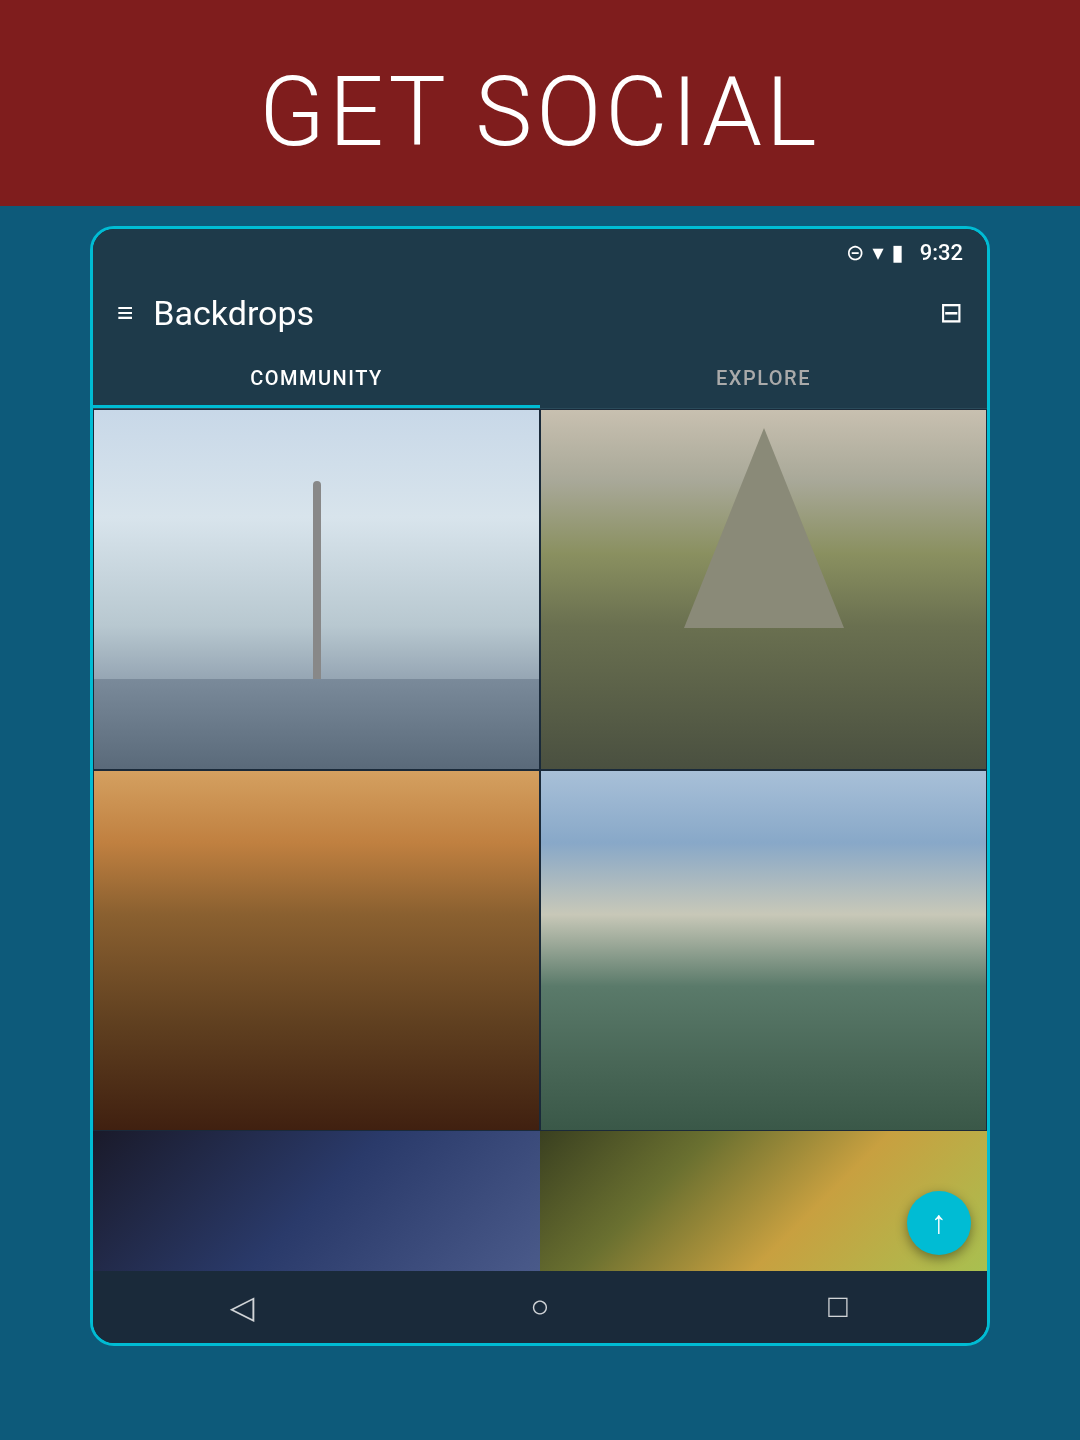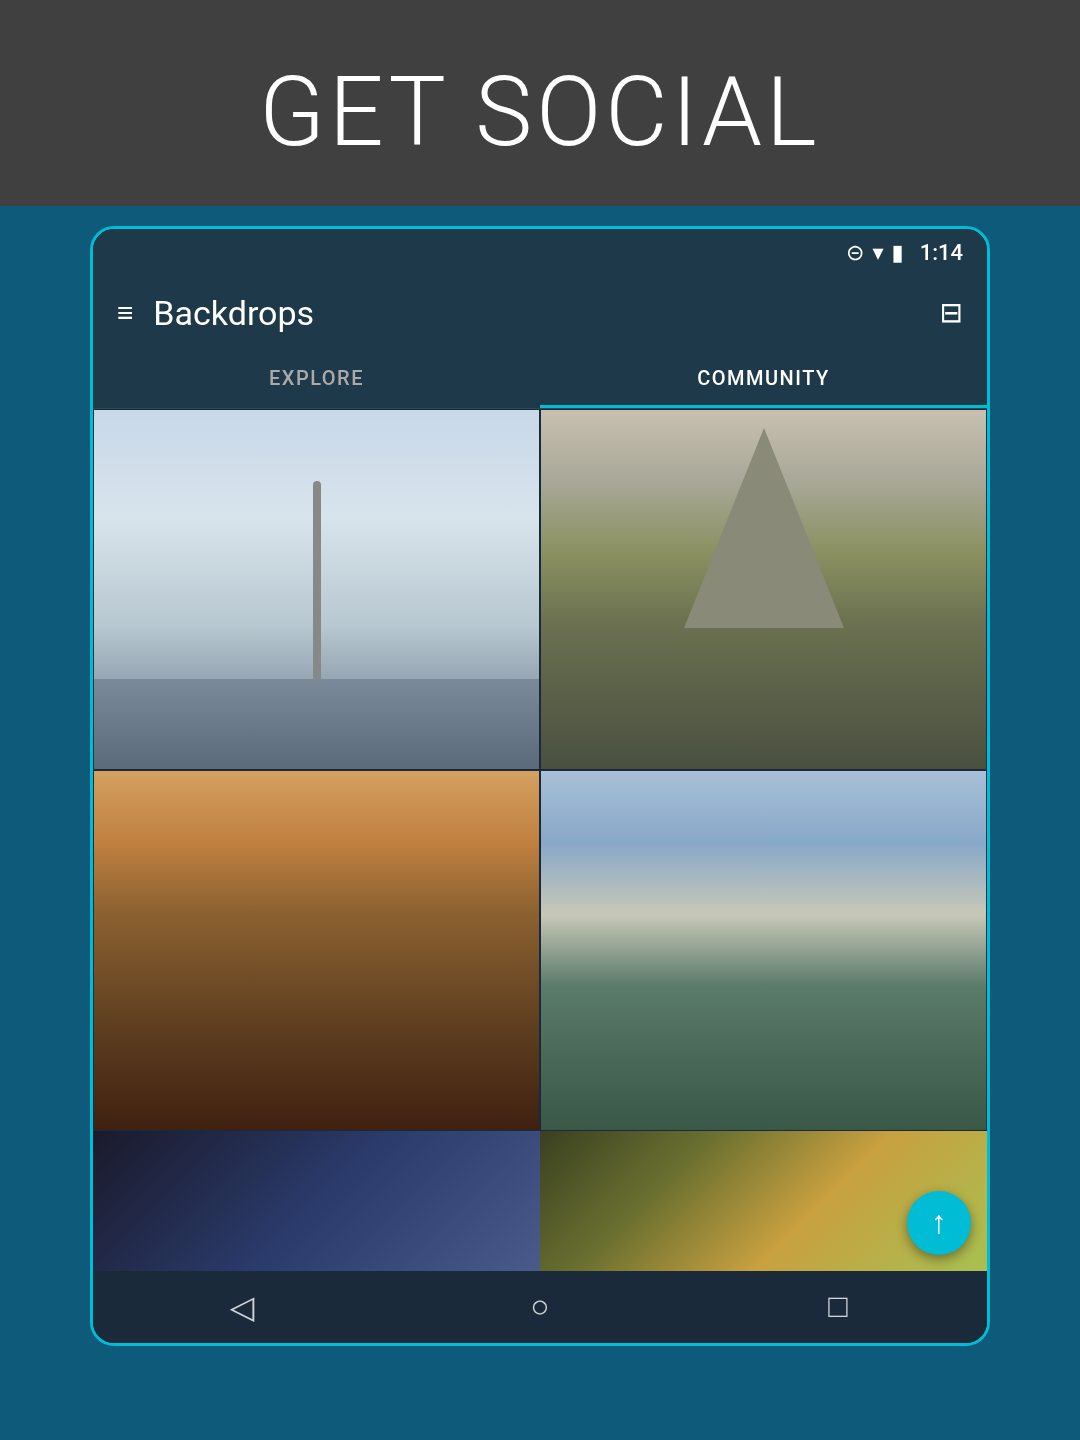--- a/index.html
+++ b/index.html
@@ -12,21 +12,21 @@
       overflow: hidden;
       display: flex;
       flex-direction: column;
       align-items: center;
     }
 
     .hero-section {
       width: 100%;
       padding: 60px 20px 40px;
       text-align: center;
-      background: #404040;
+      background: #7f1d1d;
     }
 
     .hero-title {
       font-size: 96px;
       font-weight: 300;
       color: #ffffff;
       letter-spacing: 4px;
       line-height: 1.1;
     }
 
@@ -326,38 +326,38 @@
   <h1 class="hero-title">GET SOCIAL</h1>
 </div>
 
 <div class="device-frame">
 
   <div class="status-bar">
     <div class="status-icons">
       <span>⊝</span>
       <span>▾</span>
       <span>▮</span>
-      <span class="status-time">1:14</span>
+      <span class="status-time">9:32</span>
     </div>
   </div>
 
   <div class="app-bar">
     <div class="app-bar-left">
       <span class="hamburger-icon">≡</span>
       <span class="app-bar-title">Backdrops</span>
     </div>
     <span class="filter-icon">⊟</span>
   </div>
 
   <div class="tab-bar">
+    <div class="tab active">
+      <span>COMMUNITY</span>
+    </div>
     <div class="tab">
       <span>EXPLORE</span>
-    </div>
-    <div class="tab active">
-      <span>COMMUNITY</span>
     </div>
   </div>
 
   <div class="content-area">
 
     <div class="photo-card">
       <div class="photo-bg full-height-photo">
         <div class="snow-bg"></div>
       </div>
       <div class="photo-info">

